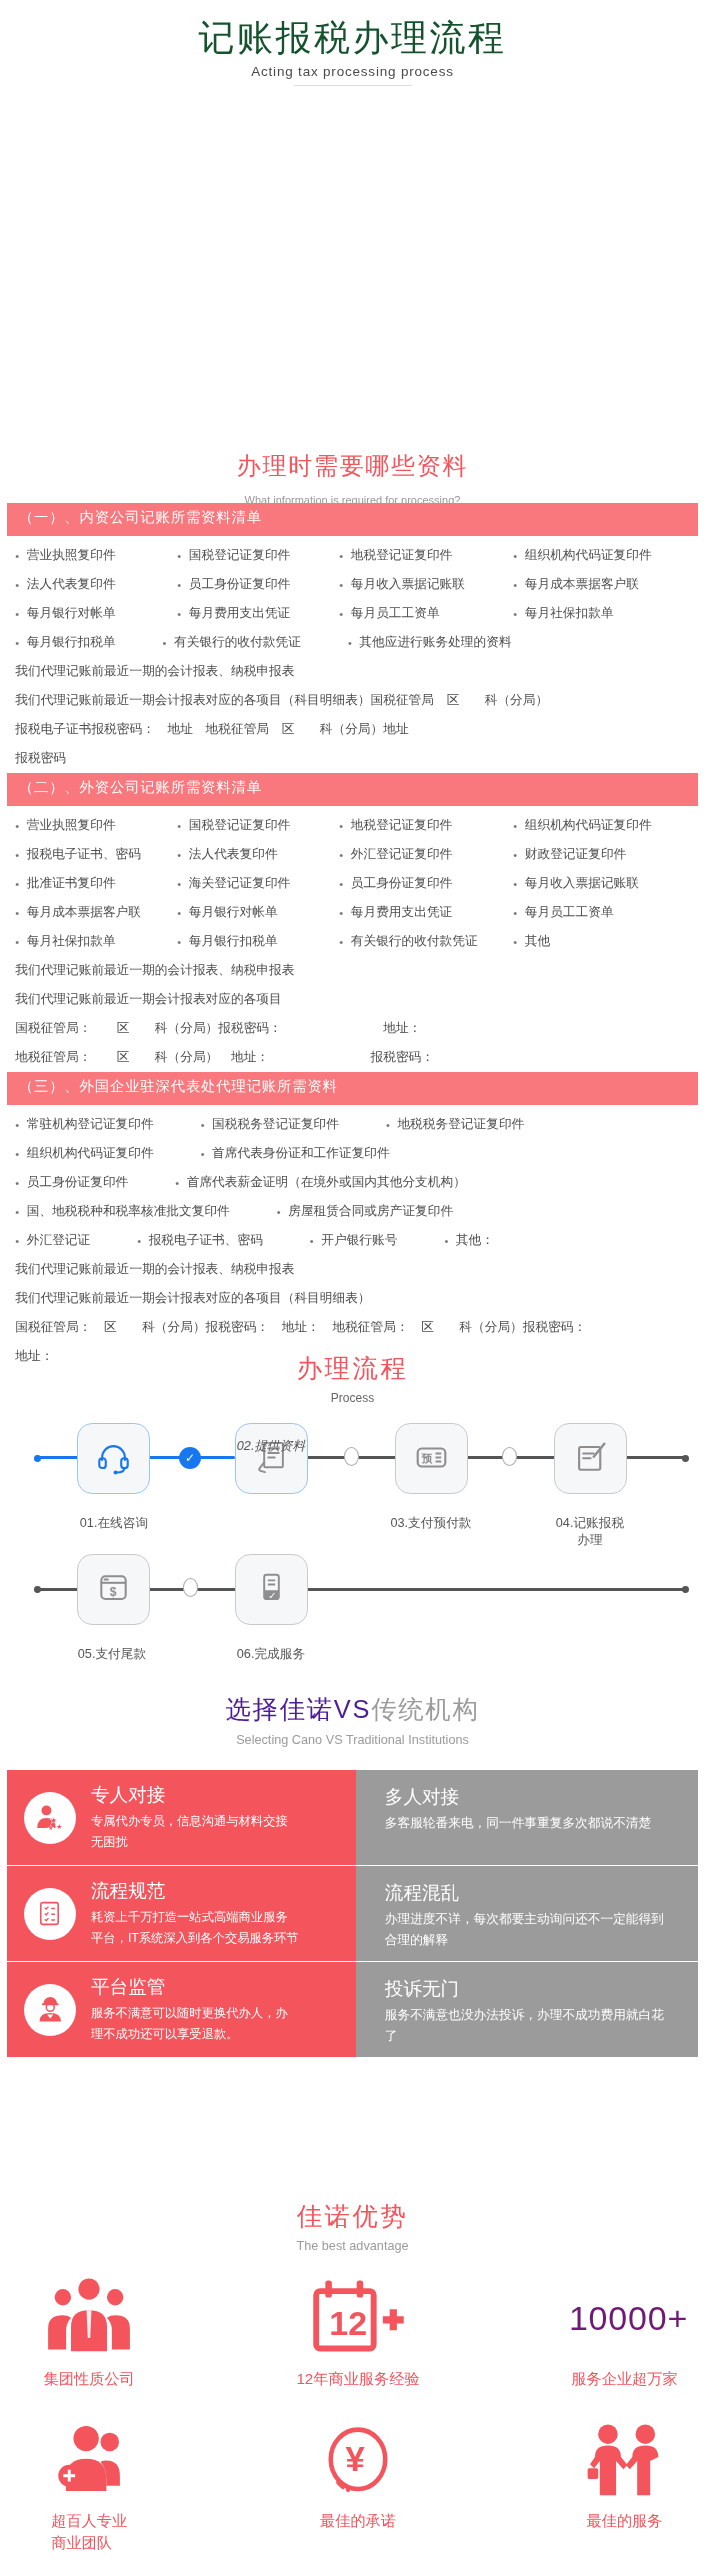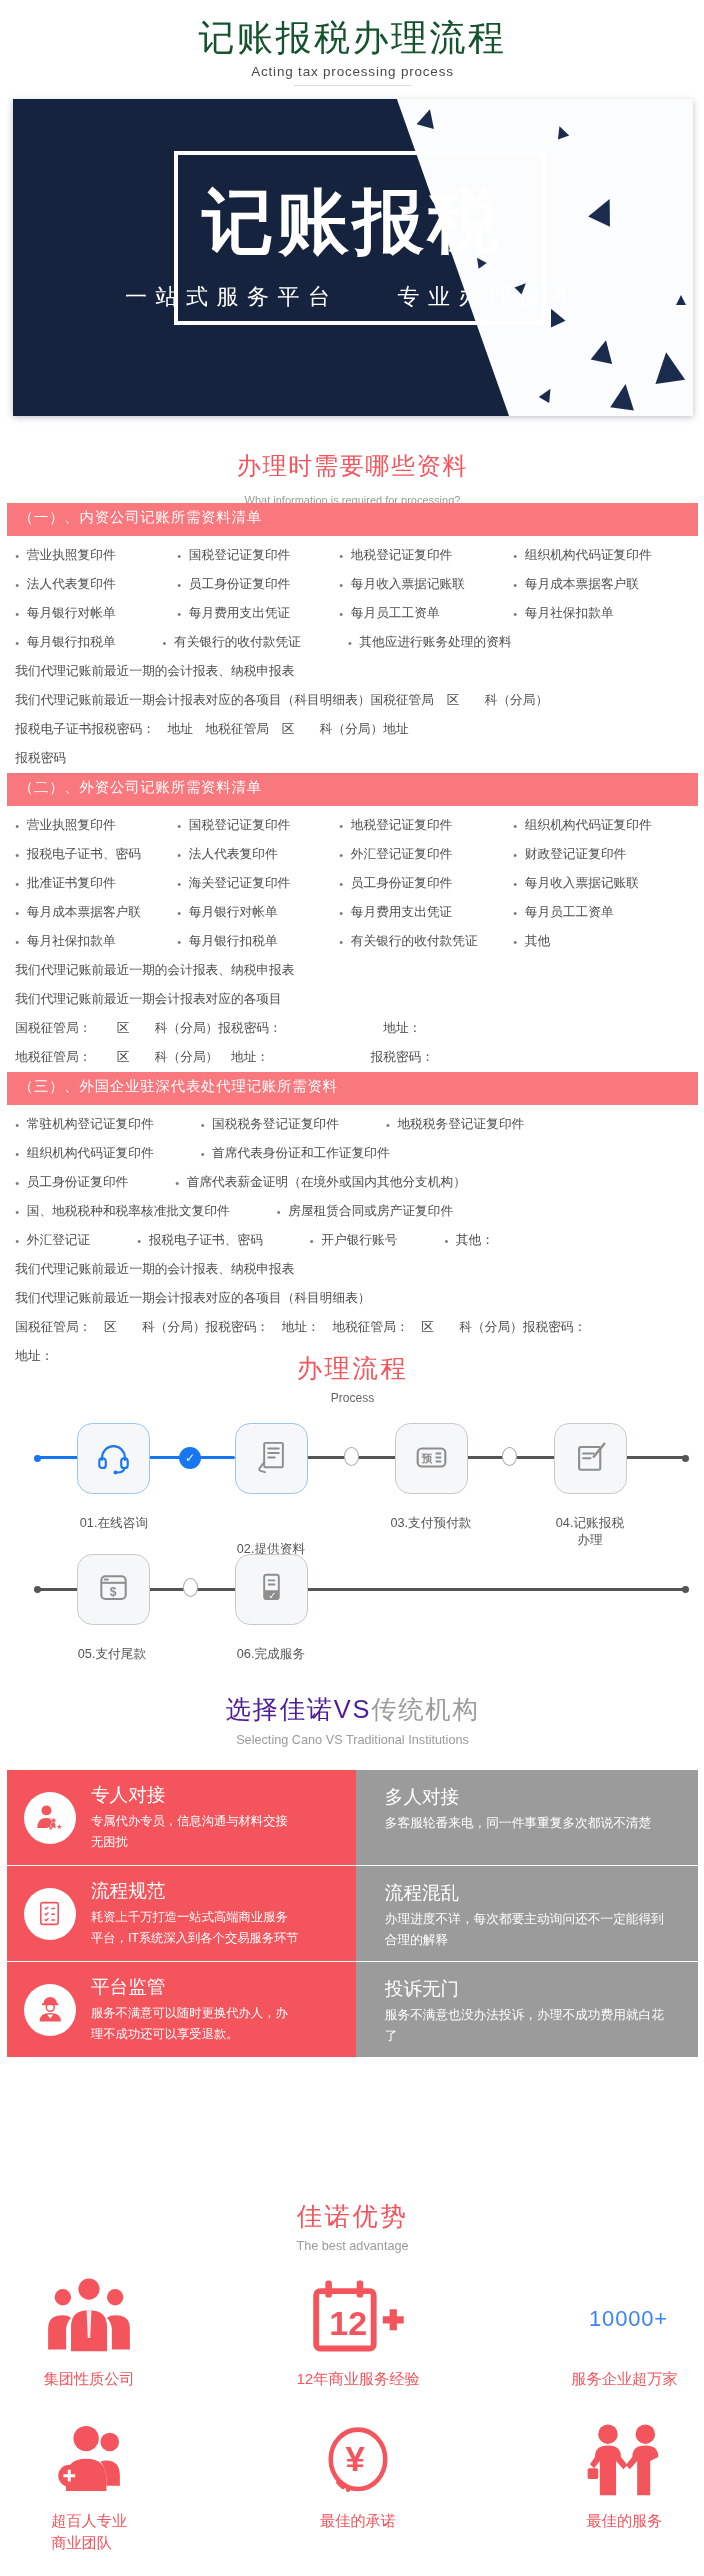--- a/index.html
+++ b/index.html
@@ -69,60 +69,38 @@
   .vs-ttl{font-size:18.6px;margin-bottom:3.4px;}
   .vs-desc{font-size:12.3px;line-height:1.7;width:208px;}
   .vs-right{background:#9b9b9b;color:#fff;padding:13.5px 0 0 29px;box-sizing:border-box;}
   .vs-right .vs-desc{width:281px;font-size:12.7px;}
 
   
   .adv-title{top:2200px;font-size:25.4px;color:#f4545c;letter-spacing:2.5px;}
   .adv-sub{top:2239px;font-size:12.7px;color:#9b9b9b;}
   .adv-item{position:absolute;display:flex;flex-direction:column;align-items:center;gap:8.5px;}
   .adv-icon{height:81px;display:flex;align-items:center;justify-content:center;}
-  .adv-number{font-size:22px;color:#3b82f6;height:81px;display:flex;align-items:center;letter-spacing:0.8px;margin-left:8px;}
+  .adv-number{font-size:34px;color:#701a75;height:81px;display:flex;align-items:center;letter-spacing:0.8px;margin-left:8px;}
   .adv-label{font-size:15.2px;color:#f4545c;text-align:left;white-space:pre-line;line-height:1.5;}
   .p1{left:15.2px;top:2278px;width:148px;}
   .p2{left:269px;top:2278px;width:178px;}
   .p3{left:542px;top:2278px;width:165px;}
   .p4{left:15.2px;top:2420px;width:148px;}
   .p5{left:269px;top:2420px;width:178px;}
   .p6{left:542px;top:2420px;width:165px;}
 </style>
 </head>
 <body>
 
 <div class="page">
 
   <div class="abs ctr page-title">记账报税办理流程</div>
   <div class="abs ctr page-sub">Acting tax processing process</div>
   <div class="abs title-rule"></div>
 
-  <div class="abs banner">
-    <div class="banner-navy"></div>
-    <div class="frame"></div>
-    <div class="banner-title">记账报税</div>
-    <div class="banner-tags">
-      <span>一站式服务平台</span>
-      <span>专业办理服务</span>
-    </div>
-    <div id="tris">
-        <div class="tri" style="left: 406px; top: 6.8px; border-right-width: 9.3px; border-left-width: 9.3px; border-bottom-width: 18.6px; border-bottom-color: rgb(27, 43, 77); transform: rotate(15deg);"></div>
-        <div class="tri" style="left: 542px; top: 24px; border-right-width: 6.3px; border-left-width: 6.3px; border-bottom-width: 12.7px; border-bottom-color: rgb(27, 43, 77); transform: rotate(-20deg);"></div>
-        <div class="tri" style="left: 580px; top: 96px; border-right-width: 12.7px; border-left-width: 12.7px; border-bottom-width: 25.4px; border-bottom-color: rgb(27, 43, 77); transform: rotate(25deg);"></div>
-        <div class="tri" style="left: 505px; top: 180px; border-right-width: 5.5px; border-left-width: 5.5px; border-bottom-width: 11px; border-bottom-color: rgb(27, 43, 77); transform: rotate(45deg);"></div>
-        <div class="tri" style="left: 533px; top: 206px; border-right-width: 8.5px; border-left-width: 8.5px; border-bottom-width: 17px; border-bottom-color: rgb(27, 43, 77); transform: rotate(-25deg);"></div>
-        <div class="tri" style="left: 580px; top: 238px; border-right-width: 11px; border-left-width: 11px; border-bottom-width: 22px; border-bottom-color: rgb(27, 43, 77); transform: rotate(12deg);"></div>
-        <div class="tri" style="left: 640px; top: 250px; border-right-width: 15.2px; border-left-width: 15.2px; border-bottom-width: 30.5px; border-bottom-color: rgb(27, 43, 77); transform: rotate(-8deg);"></div>
-        <div class="tri" style="left: 529px; top: 286px; border-right-width: 6.8px; border-left-width: 6.8px; border-bottom-width: 13.5px; border-bottom-color: rgb(27, 43, 77); transform: rotate(30deg);"></div>
-        <div class="tri" style="left: 599px; top: 282px; border-right-width: 12.7px; border-left-width: 12.7px; border-bottom-width: 25.4px; border-bottom-color: rgb(27, 43, 77); transform: rotate(8deg);"></div>
-        <div class="tri" style="left: 663px; top: 193px; border-right-width: 5.1px; border-left-width: 5.1px; border-bottom-width: 10.2px; border-bottom-color: rgb(27, 43, 77); transform: rotate(0deg);"></div>
-        <div class="tri" style="left: 461px; top: 155px; border-right-width: 5.1px; border-left-width: 5.1px; border-bottom-width: 10.2px; border-bottom-color: rgb(27, 43, 77); transform: rotate(-35deg);"></div>
-      </div>
-  </div>
 
   <div class="abs ctr needs-title">办理时需要哪些资料</div>
   <div class="abs ctr needs-sub">What information is required for processing?</div>
   <div class="abs needs-wrap" id="needs-wrap">
       <div class="needs-section">
         <div class="sec-bar">（一）、内资公司记账所需资料清单</div>
         <div class="rows">
           <div class="brow grid4">
             <span class="bitem">
               <span class="bdot">•</span>
@@ -393,21 +371,21 @@
       <div class="plabel" style="left: 55px; top: 1515px;">01.在线咨询</div>
       <div class="card active" style="left: 235px; top: 1423px;">
         <span><svg viewBox="0 0 48 48" width="39" height="39">
             <g fill="none" stroke="#8e8e8e" stroke-width="2.4" stroke-linecap="round">
               <rect x="15" y="6" width="23" height="30" rx="1.5"></rect>
               <path d="M20 13h13M20 18.5h13M20 24h8"></path>
               <path d="M15 30l-5.5 7q-1.6 2.6 1 3.4l5.5 1.6"></path>
             </g>
           </svg></span>
       </div>
-      <div class="plabel" style="left: 212px; top: 1541px;">02.提供资料</div>
+      <div class="plabel" style="left: 212px; top: 1438px; font-style: italic;">02.提供资料</div>
       <div class="card" style="left: 395px; top: 1423px;">
         <span><svg viewBox="0 0 48 48" width="39" height="39">
             <g fill="none" stroke="#8e8e8e" stroke-width="2.6">
               <rect x="7" y="13" width="34" height="22" rx="5"></rect>
               <path d="M29 19h7M29 24h7M29 29h7" stroke-width="2.4"></path>
             </g>
             <text x="12" y="29.5" font-size="13" fill="#8e8e8e" font-weight="bold">预</text>
           </svg></span>
       </div>
       <div class="plabel" style="left: 372px; top: 1515px;">03.支付预付款</div>

